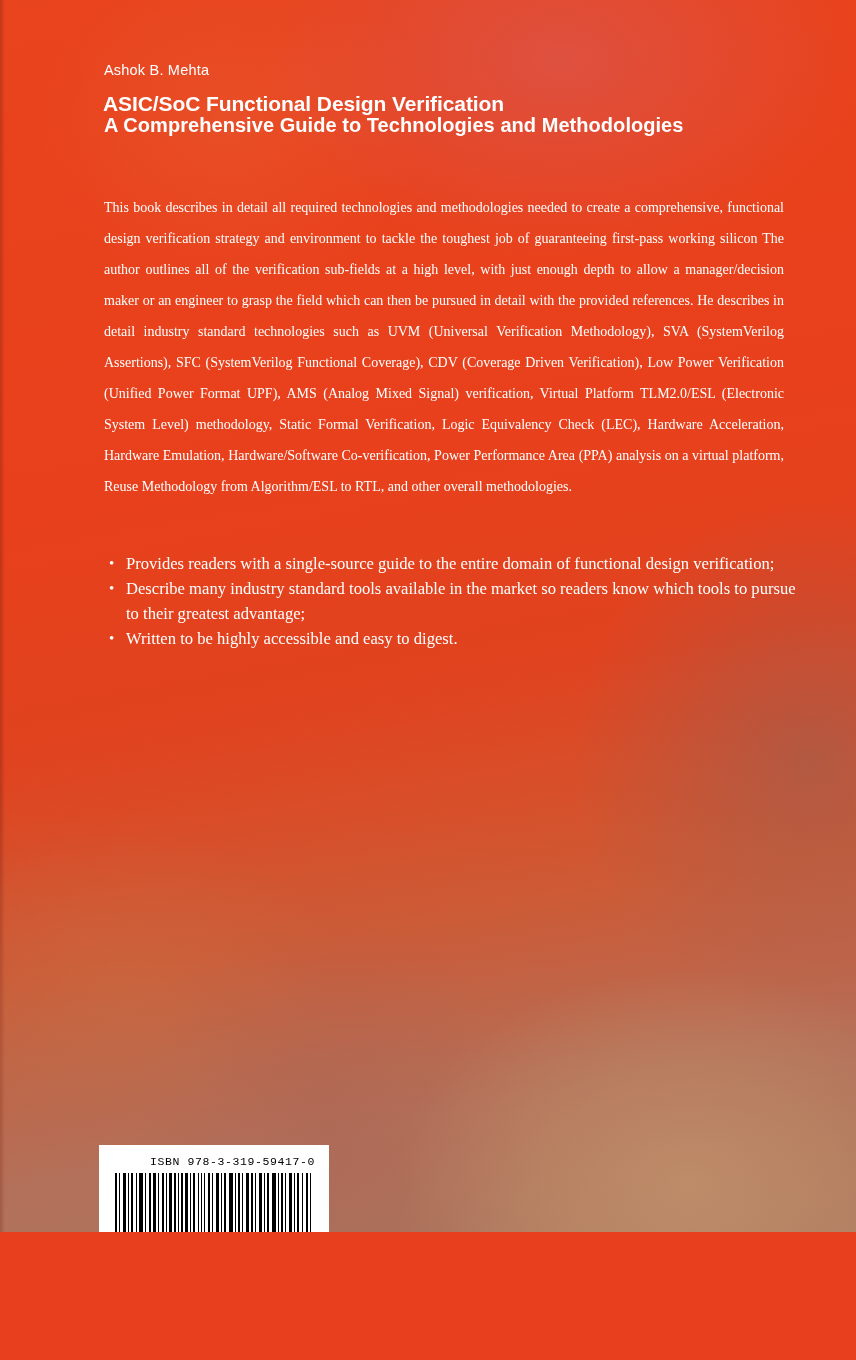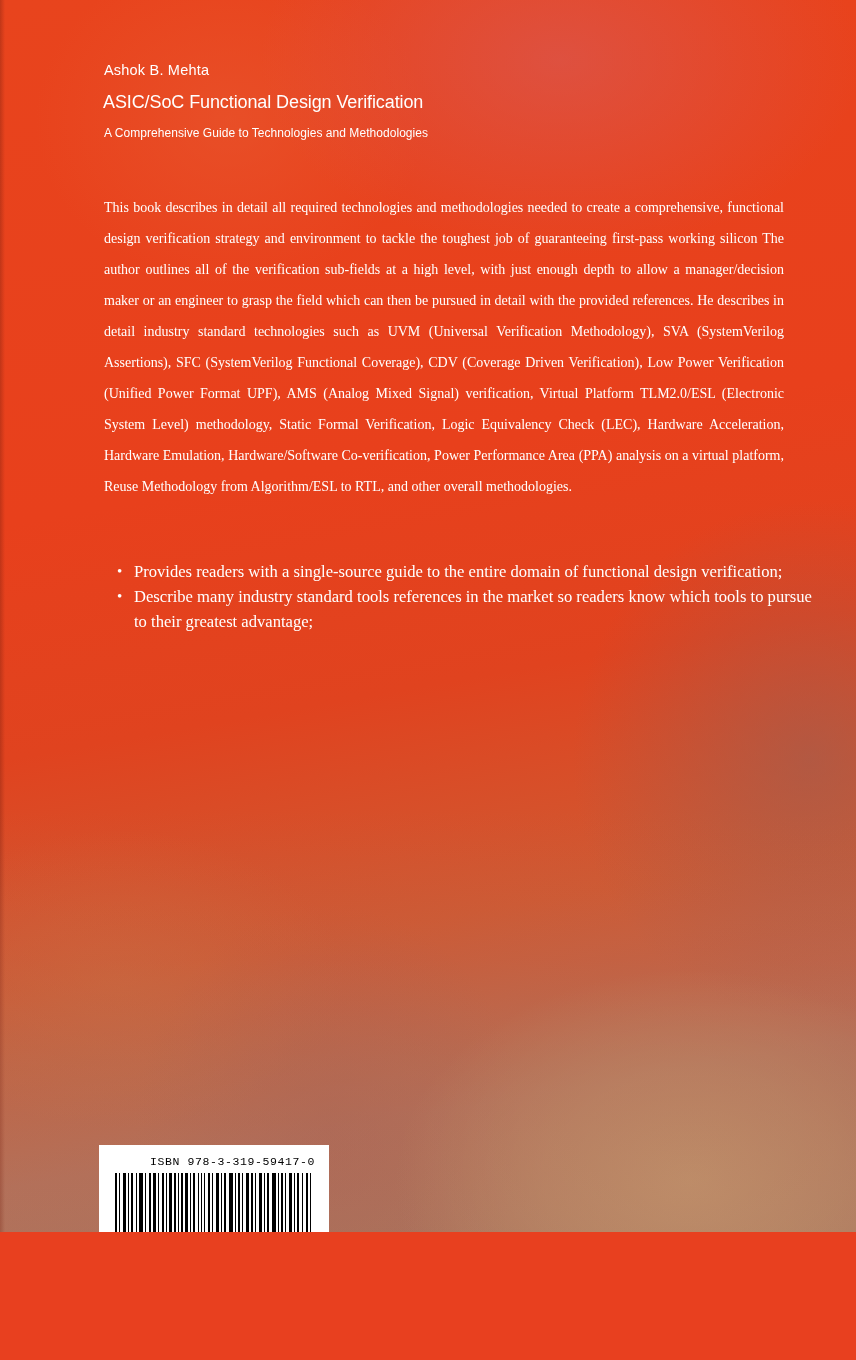--- a/index.html
+++ b/index.html
@@ -54,52 +54,52 @@
     font-size: 14.5px;
     letter-spacing: 0.2px;
     font-weight: 400;
   }
   .title {
     position: absolute;
     left: 103px;
     top: 92px;
     color: #ffffff;
     font-family: "Liberation Sans", sans-serif;
-    font-size: 18px;
-    font-weight: 400;
+    font-size: 21px;
+    font-weight: 700;
     letter-spacing: -0.1px;
   }
   .subtitle {
     position: absolute;
     left: 104px;
-    top: 126px;
-    color: #ffffff;
-    font-family: "Liberation Sans", sans-serif;
-    font-size: 12px;
-    font-weight: 400;
+    top: 114px;
+    color: #ffffff;
+    font-family: "Liberation Sans", sans-serif;
+    font-size: 20px;
+    font-weight: 700;
     letter-spacing: 0.05px;
   }
   .blurb {
     position: absolute;
     left: 104px;
     top: 192px;
     width: 680px;
     color: #ffffff;
     font-family: "Liberation Serif", serif;
     font-size: 14px;
     line-height: 31px;
     text-align: justify;
     text-justify: inter-word;
   }
   .bullets {
     position: absolute;
     left: 104px;
     top: 552px;
     width: 680px;
-    margin: 8px;
+    margin: 0;
     padding: 0 0 0 22px;
     color: #ffffff;
     font-family: "Liberation Serif", serif;
     font-size: 16.6px;
     line-height: 24.4px;
     list-style: none;
   }
   .bullets li {
     position: relative;
     margin: 0 0 1px 0;
@@ -186,21 +186,22 @@
 
   <div class="content">
     <div class="author">Ashok B. Mehta</div>
     <div class="title">ASIC/SoC Functional Design Verification</div>
     <div class="subtitle">A Comprehensive Guide to Technologies and Methodologies</div>
 
     <div class="blurb">This book describes in detail all required technologies and methodologies needed to create a comprehensive, functional design verification strategy and environment to tackle the toughest job of guaranteeing first-pass working silicon The author outlines all of the verification sub-fields at a high level, with just enough depth to allow a manager/decision maker or an engineer to grasp the field which can then be pursued in detail with the provided references. He describes in detail industry standard technologies such as UVM (Universal Verification Methodology), SVA (SystemVerilog Assertions), SFC (SystemVerilog Functional Coverage), CDV (Coverage Driven Verification), Low Power Verification (Unified Power Format UPF), AMS (Analog Mixed Signal) verification, Virtual Platform TLM2.0/ESL (Electronic System Level) methodology, Static Formal Verification, Logic Equivalency Check (LEC), Hardware Acceleration, Hardware Emulation, Hardware/Software Co-verification, Power Performance Area (PPA) analysis on a virtual platform, Reuse Methodology from Algorithm/ESL to RTL, and other overall methodologies.</div>
 
     <ul class="bullets">
       <li>Provides readers with a single-source guide to the entire domain of functional design verification;</li>
-      <li>Describe many industry standard tools references in the market so readers know which tools to pursue to their greatest advantage;</li>
+      <li>Describe many industry standard tools available in the market so readers know which tools to pursue to their greatest advantage;</li>
+      <li>Written to be highly accessible and easy to digest.</li>
     </ul>
 
     <div class="subject">Electrical Engineering</div>
 
     <div class="barcode-box">
       <div class="isbn-text">ISBN 978-3-319-59417-0</div>
       <svg class="bars" viewBox="0 0 198 72" preserveAspectRatio="none">
         <g fill="#000000">
           <rect x="0" y="0" width="2" height="72"></rect>
           <rect x="4" y="0" width="1" height="72"></rect>

